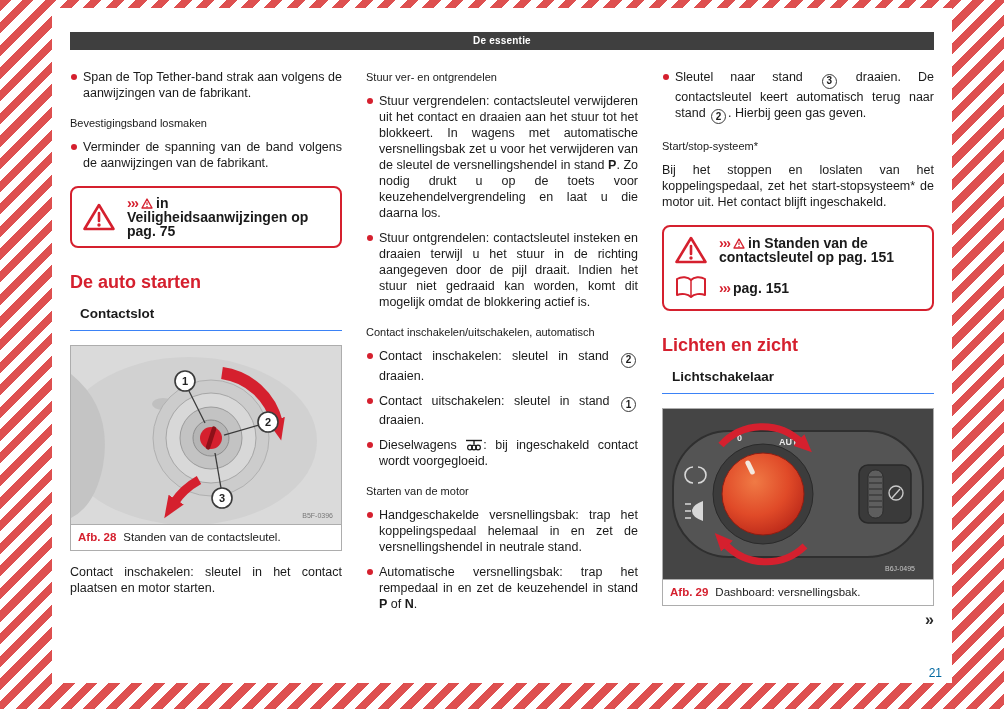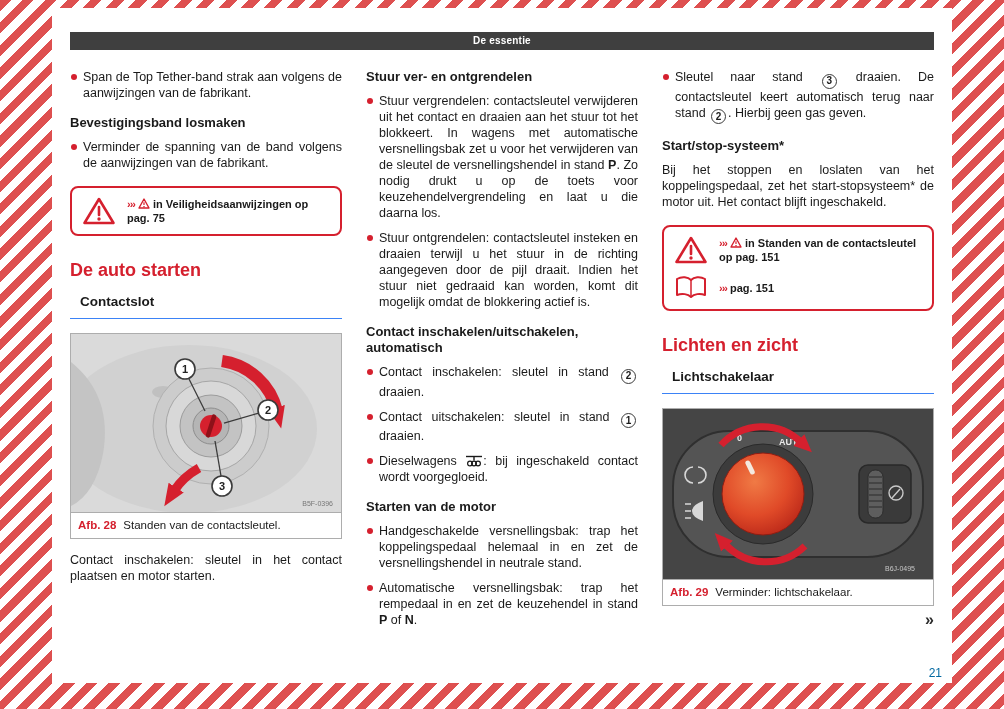--- a/index.html
+++ b/index.html
@@ -18,32 +18,32 @@
   .cols { display:flex; gap:24px; margin-top:19px; }
   .col { width:272px; font-size:12.5px; line-height:16px; color:#1a1a1a; }
   .col > :first-child { margin-top:0; }
 
   .jt { text-align:justify; }
 
   .b { position:relative; padding-left:13px; margin:0 0 9px; }
   .b::before { content:""; position:absolute; left:1px; top:5px; width:6px; height:6px;
     border-radius:50%; background:#d5202e; }
 
-  .h { font-weight:bold; font-size:13px; margin:14px 0 8px; }
+  .h { font-weight:normal; font-size:11px; margin:14px 0 8px; }
   .bigh { color:#d5202e; font-size:18px; font-weight:bold; margin:26px 0 16px; }
   .subh { font-weight:bold; font-size:13.5px; padding:0 0 8px 10px;
     border-bottom:1px solid #3b82f6; margin:6px 0 14px; }
 
   .para { margin:13px 0 0; }
 
   .warnbox { border:2px solid #d5202e; border-radius:8px; padding:8px 10px;
     margin:15px 0 16px; display:flex; flex-direction:column; gap:9px; }
   .wrow { display:flex; align-items:center; gap:11px; }
   .wicon { flex:0 0 34px; display:flex; justify-content:center; }
-  .wtext { font-size:11px; font-weight:bold; line-height:14px; }
+  .wtext { font-size:14px; font-weight:bold; line-height:14px; }
   .warrows { color:#d5202e; font-weight:bold; margin-right:3px; letter-spacing:-1px; }
   .mini-tri { vertical-align:-1px; margin-right:3px; }
 
   .cnum { display:inline-flex; width:15px; height:15px; border:1.2px solid #3a3a3a;
     border-radius:50%; font-size:10px; font-weight:bold; align-items:center;
     justify-content:center; vertical-align:-3px; margin:0 2px; background:#fff; }
 
   .figure { border:1px solid #adadad; margin:0 0 4px; }
   .figure svg { display:block; width:100%; height:auto; }
   .figcap { border-top:1px solid #adadad; padding:5px 7px 6px; font-size:11.5px;
@@ -245,21 +245,21 @@
             <line x1="206" y1="86" x2="219" y2="86" stroke="#3a3a3a" stroke-width="1.4"></line>
             <line x1="206" y1="92" x2="219" y2="92" stroke="#3a3a3a" stroke-width="1.4"></line>
             <line x1="206" y1="98" x2="219" y2="98" stroke="#3a3a3a" stroke-width="1.4"></line>
             <circle cx="233" cy="84" r="7" fill="none" stroke="#c9c9c9" stroke-width="1.4"></circle>
             <line x1="229" y1="89" x2="237" y2="80" stroke="#c9c9c9" stroke-width="1.4"></line>
           </g>
           <text x="252" y="162" text-anchor="end" font-size="7" fill="#c8c8c8">B6J-0495</text>
         </svg>
         <div class="figcap">
           <span class="figlabel">Afb. 29</span>
-          <span>Verminder: lichtschakelaar.</span>
+          <span>Dashboard: versnellingsbak.</span>
         </div>
       </div>
 
       <div class="more">»</div>
     </div>
 
   </div>
 
   <div class="pagenum">21</div>
 </div>

